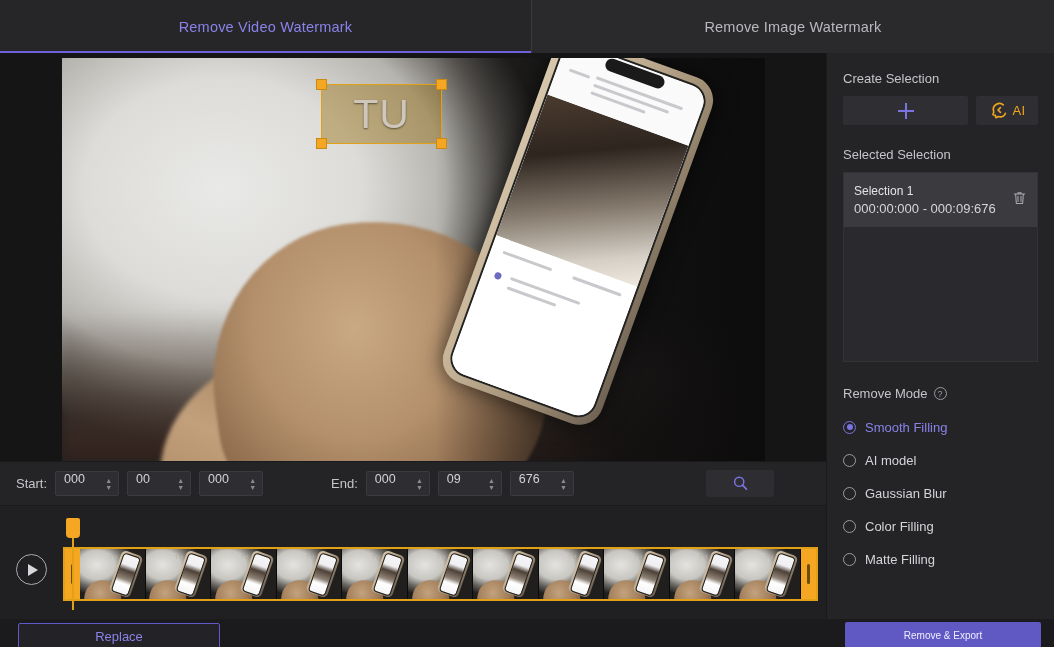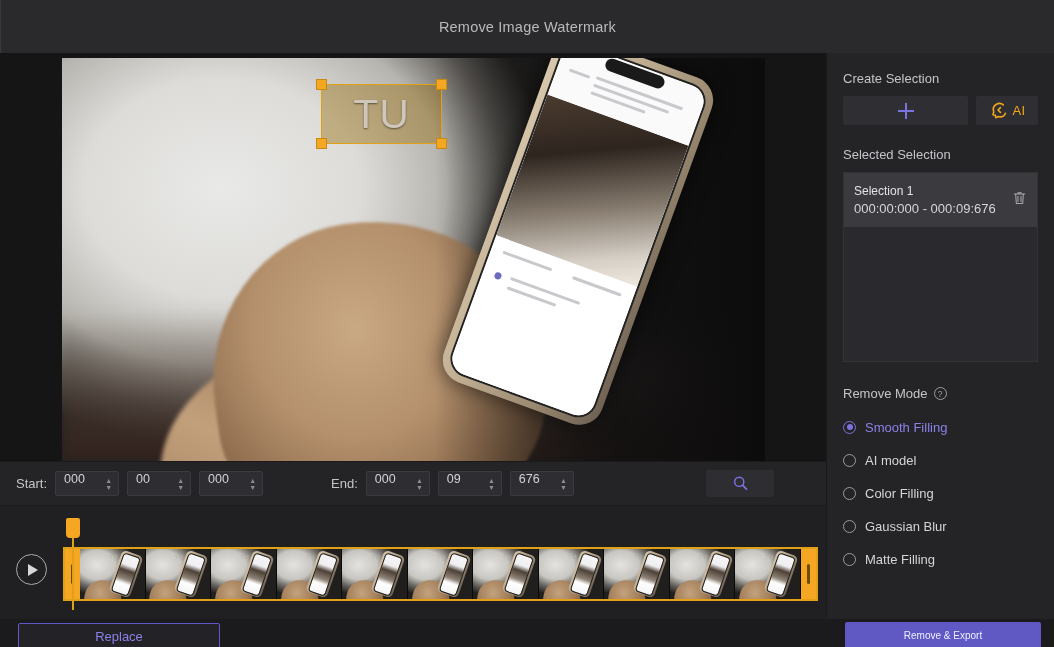--- a/index.html
+++ b/index.html
@@ -342,20 +342,23 @@
     display: flex; align-items: center; justify-content: center;
     color: #efefff; font-size: 10px; cursor: pointer;
   }
 </style>
 </head>
 <body>
 
 <div id="app">
 
   <div class="tabbar">
+    <div class="tab active">
+      <span>Remove Video Watermark</span>
+    </div>
     <div class="tab inactive">
       <span>Remove Image Watermark</span>
     </div>
   </div>
 
   <div class="stage">
     <div class="video-frame">
       <div class="v-bg"></div>
       <div class="v-floor"></div>
       <div class="v-glow"></div>
@@ -583,25 +586,25 @@
         <div class="radio-row sel">
           <span class="radio on"></span>
           <span class="radio-lbl">Smooth Filling</span>
         </div>
         <div class="radio-row">
           <span class="radio"></span>
           <span class="radio-lbl">AI model</span>
         </div>
         <div class="radio-row">
           <span class="radio"></span>
-          <span class="radio-lbl">Color Filling</span>
+          <span class="radio-lbl">Gaussian Blur</span>
         </div>
         <div class="radio-row">
           <span class="radio"></span>
-          <span class="radio-lbl">Gaussian Blur</span>
+          <span class="radio-lbl">Color Filling</span>
         </div>
         <div class="radio-row">
           <span class="radio"></span>
           <span class="radio-lbl">Matte Filling</span>
         </div>
       </div>
   </div>
 
   <div class="bottombar">
     <div class="btn-replace">

